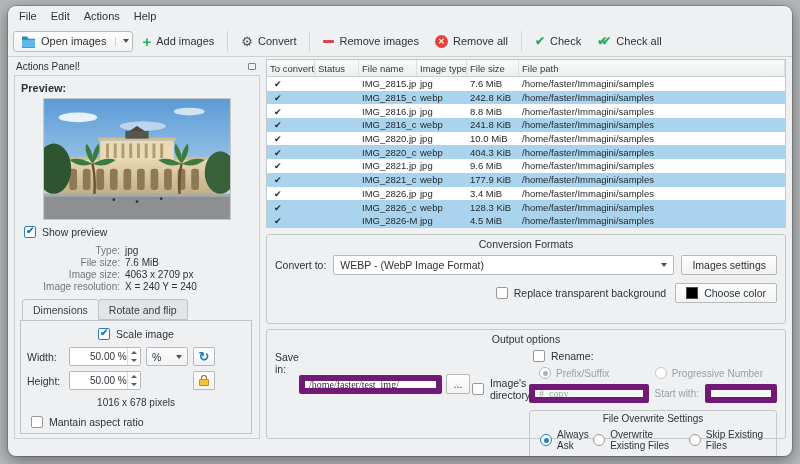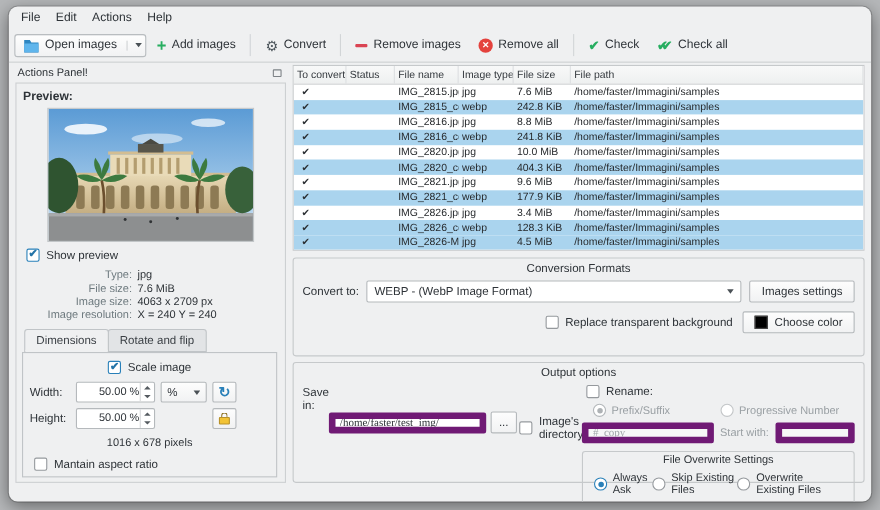--- a/index.html
+++ b/index.html
@@ -534,25 +534,25 @@
             </div>
             <div class="fos">
               <div class="fos-title">File Overwrite Settings</div>
               <div class="fos-row">
                 <span class="fos-item">
                   <span class="radio checked"></span>
                   <span class="rlbl">Always Ask</span>
                 </span>
                 <span class="fos-item">
                   <span class="radio"></span>
-                  <span class="rlbl">Skip Existing Files</span>
+                  <span class="rlbl">Overwrite Existing Files</span>
                 </span>
                 <span class="fos-item">
                   <span class="radio"></span>
-                  <span class="rlbl">Overwrite Existing Files</span>
+                  <span class="rlbl">Skip Existing Files</span>
                 </span>
               </div>
             </div>
           </div>
         </div>
       </div>
     </div>
   </div>
 
   <div class="statusbar"></div>

